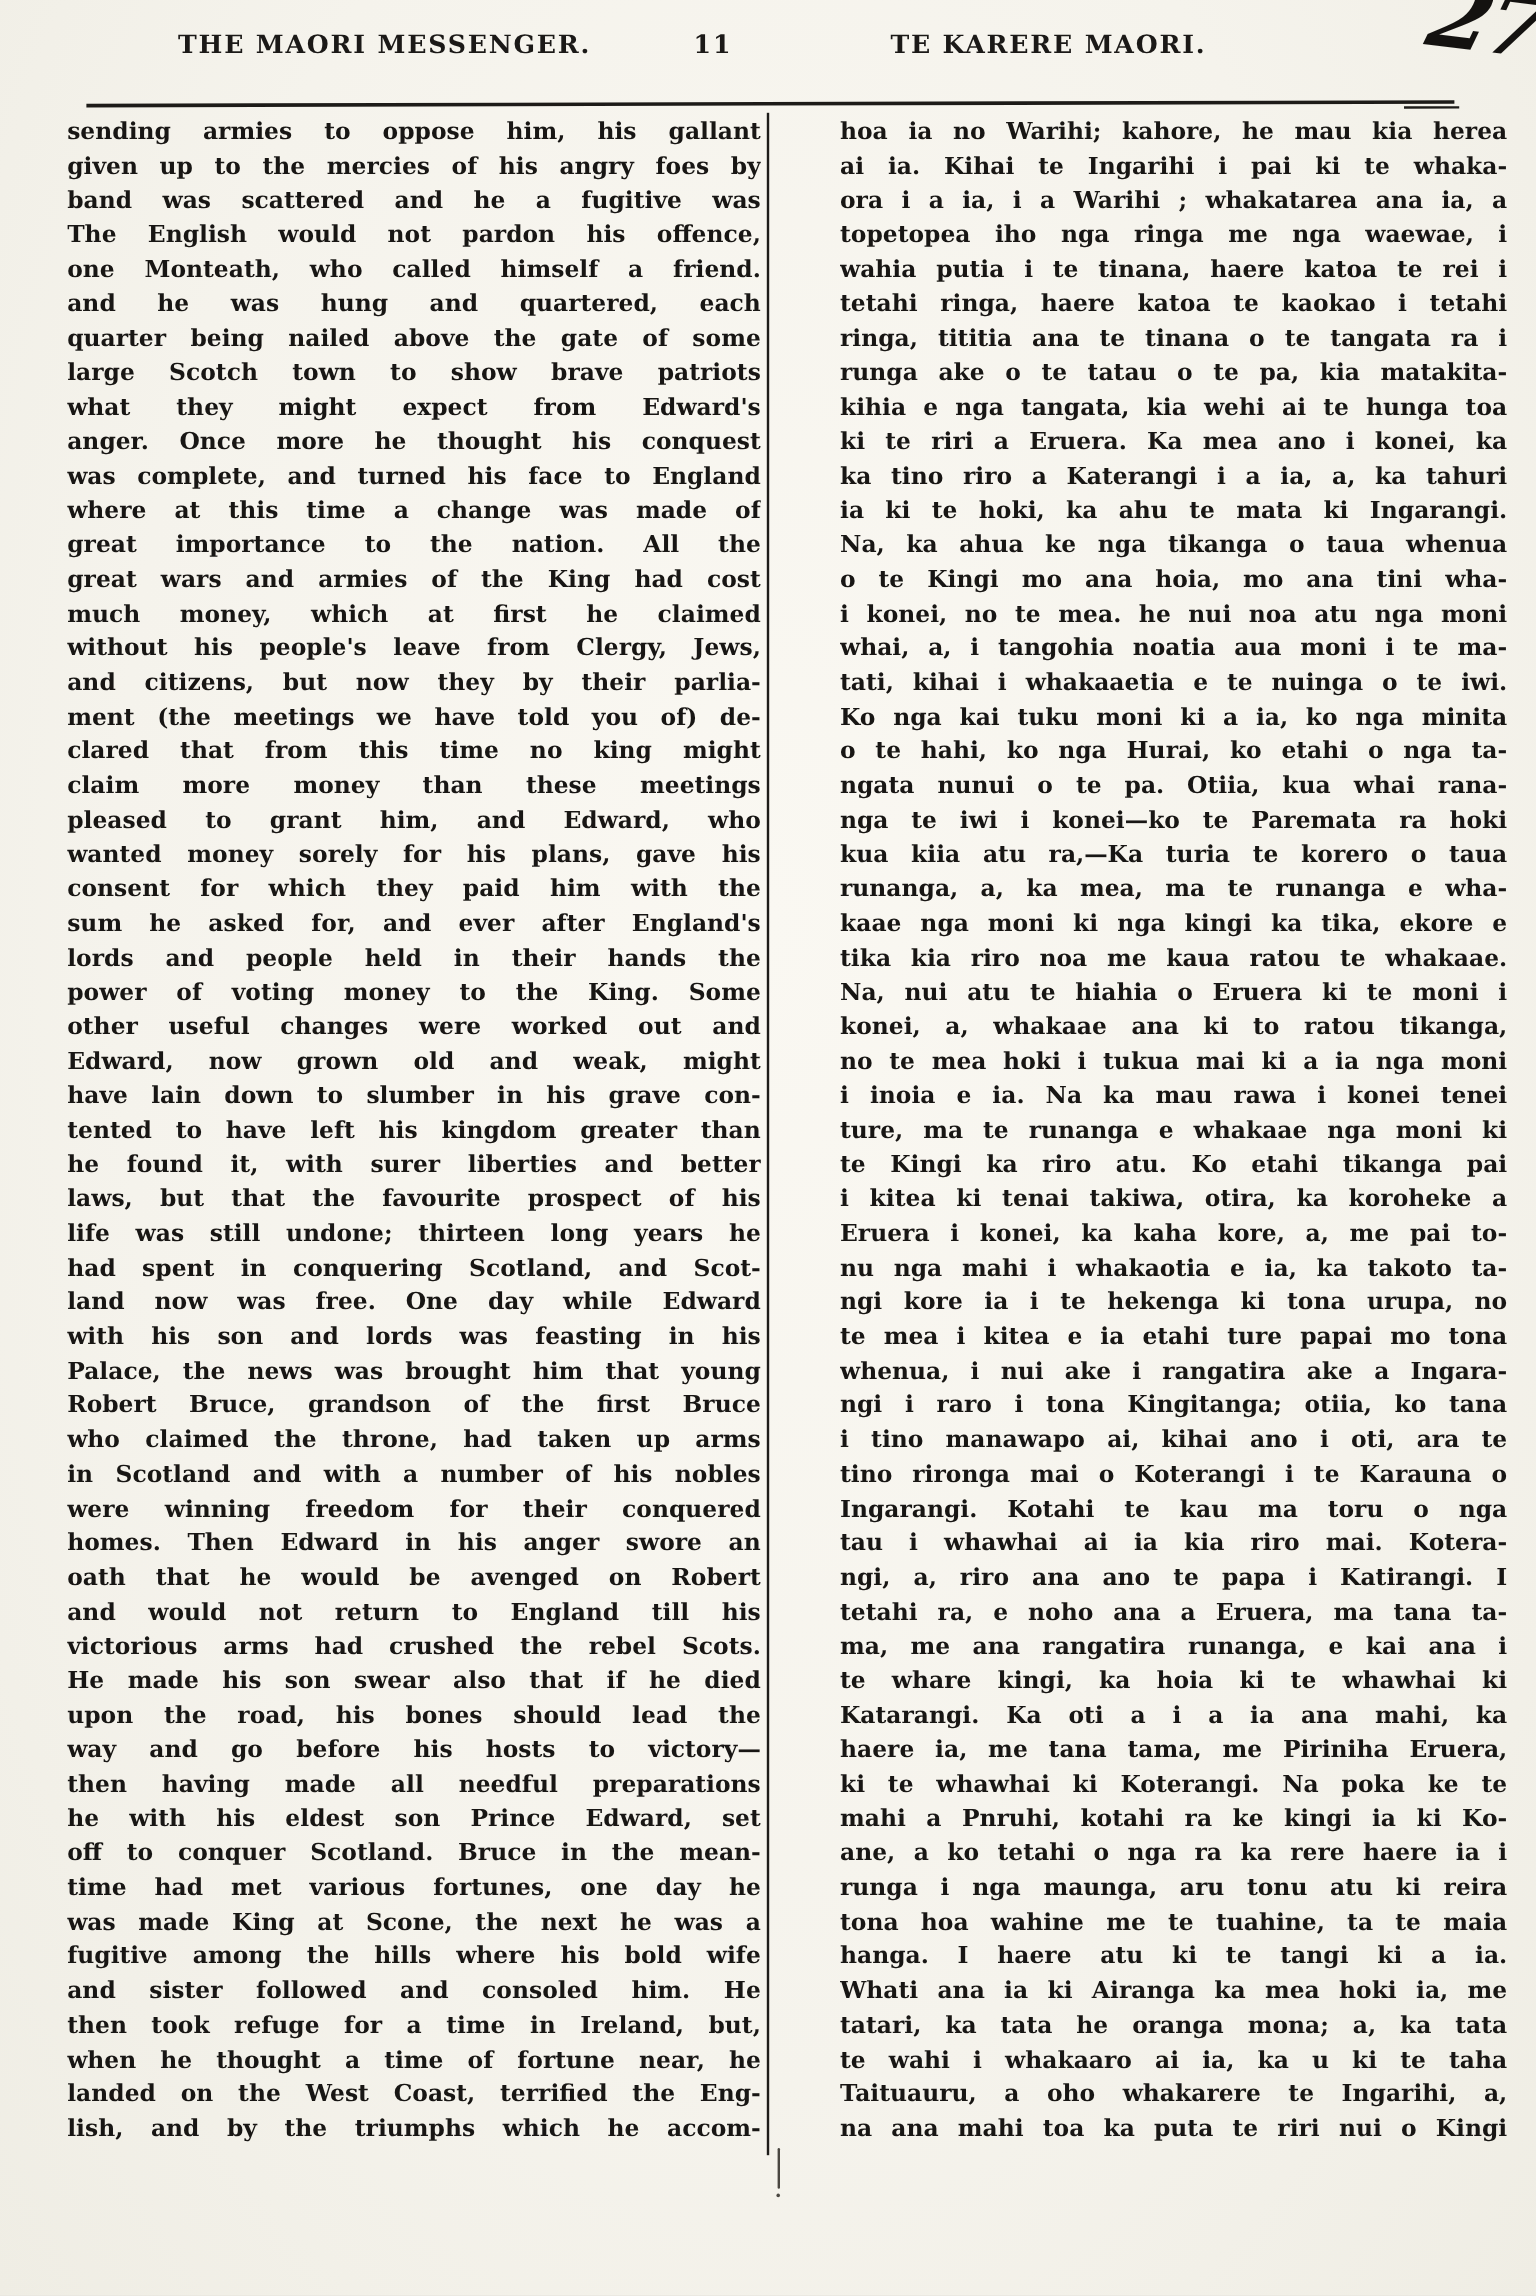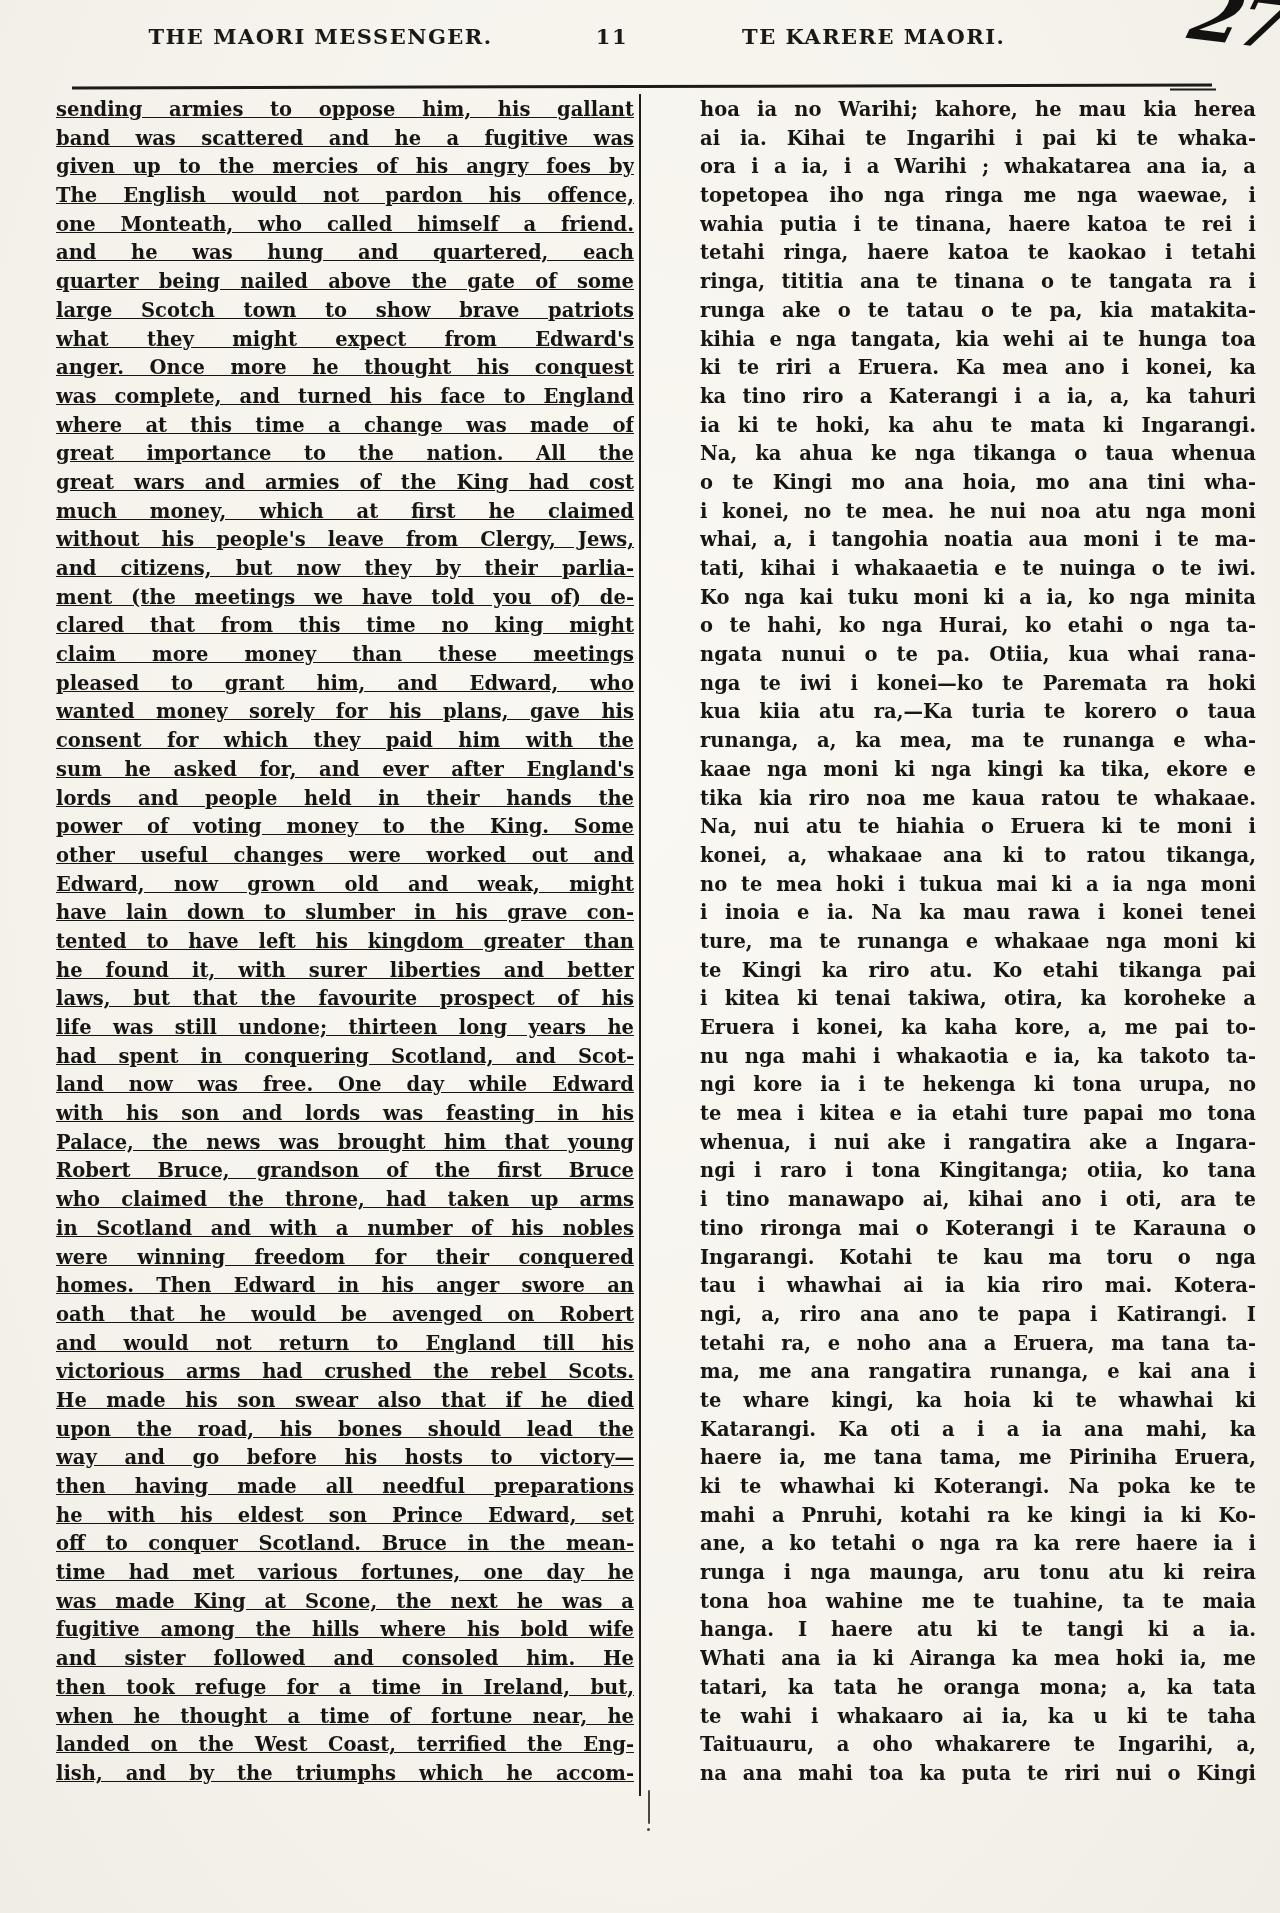--- a/index.html
+++ b/index.html
@@ -14,21 +14,21 @@
     color:#171512;
   }
   .header{position:absolute;top:24px;left:0;width:100%;height:40px;text-decoration:underline;}
   .header .h-item{
     position:absolute;
     font:700 21px/26px "DejaVu Serif", serif;
     letter-spacing:1.5px;
     color:#1b1917;
   }
   .h-left{left:148px;width:345px;text-align:center;}
-  .h-center{left:578px;width:50px;text-align:right;letter-spacing:0;}
+  .h-center{left:578px;width:50px;text-align:left;letter-spacing:0;}
   .h-right{left:742px;width:280px;}
   .pagenum{
     position:absolute;top:-16px;left:1192px;
     font:italic 700 74px/74px "DejaVu Serif", serif;
     color:#141210;
     transform:rotate(7deg) skewX(-8deg);
     letter-spacing:-4px;
   }
   .top-rule{
     position:absolute;top:85px;left:72px;width:1140px;height:3px;
@@ -36,21 +36,21 @@
     transform:rotate(-0.15deg);
   }
   .top-rule::after{
     content:"";position:absolute;right:-4px;top:5px;width:46px;height:2px;background:#1d1b18;
   }
   .divider{
     position:absolute;top:94px;left:639px;width:2px;height:1702px;
     background:#1e1c19;
   }
   .col{position:absolute;top:96px;}
-  .col-english{left:56px;width:578px;text-decoration:underline;}
+  .col-english{left:56px;width:578px;}
   .col-maori{left:652px;width:556px;margin-left:48px;}
   .line{
     font:700 19.5px/28.7px "DejaVu Serif", serif;
     height:28.7px;
     overflow:hidden;
     color:#181614;
     text-align:justify;
     text-align-last:justify;
     text-justify:inter-word;
   }
@@ -74,22 +74,22 @@
     <div class="h-item h-center">11</div>
     <div class="h-item h-right">TE KARERE MAORI.</div>
   </div>
 
   <div class="top-rule"></div>
 
   <div class="divider"></div>
 
   <div class="col col-english">
       <div class="line">sending armies to oppose him, his gallant</div>
+      <div class="line">given up to the mercies of his angry foes by</div>
       <div class="line">band was scattered and he a fugitive was</div>
-      <div class="line">given up to the mercies of his angry foes by</div>
       <div class="line">The English would not pardon his offence,</div>
       <div class="line">one Monteath, who called himself a friend.</div>
       <div class="line">and he was hung and quartered, each</div>
       <div class="line">quarter being nailed above the gate of some</div>
       <div class="line">large Scotch town to show brave patriots</div>
       <div class="line">what they might expect from Edward's</div>
       <div class="line">anger. Once more he thought his conquest</div>
       <div class="line">was complete, and turned his face to England</div>
       <div class="line">where at this time a change was made of</div>
       <div class="line">great importance to the nation. All the</div>

